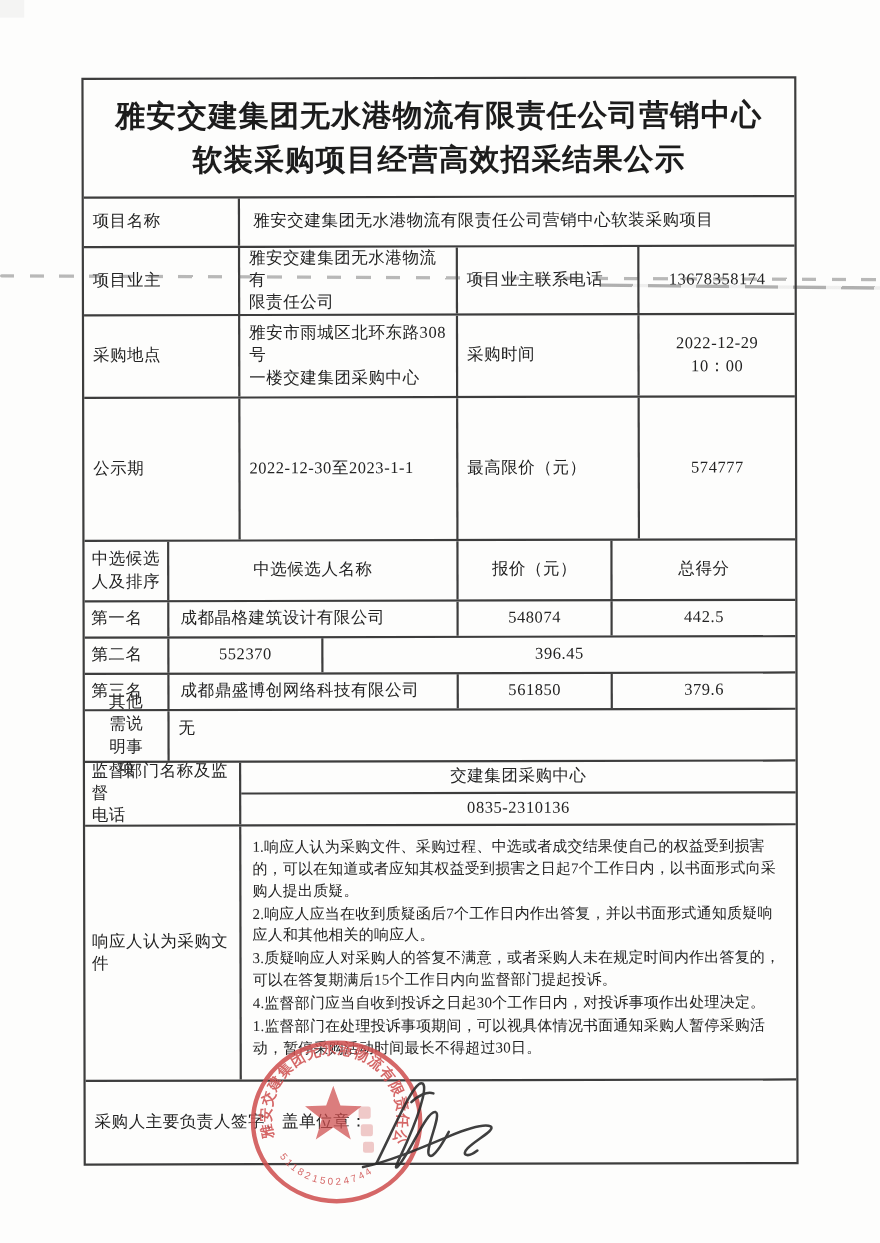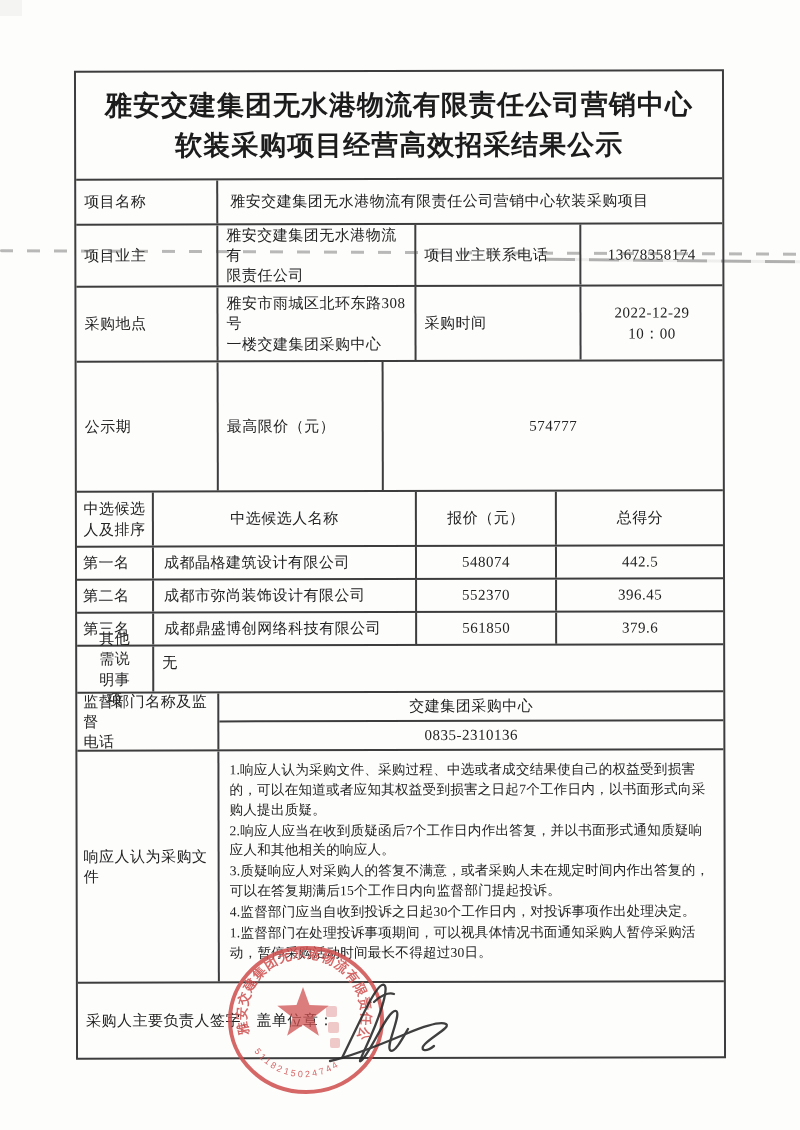--- a/index.html
+++ b/index.html
@@ -107,41 +107,41 @@
       <div class="c first w-label">采购地点</div>
       <div class="c w-c2 preline">雅安市雨城区北环东路308号
 一楼交建集团采购中心</div>
       <div class="c w-c3">采购时间</div>
       <div class="c w-c4 center preline">2022-12-29
 10：00</div>
     </div>
 
     <div class="r h-r4">
       <div class="c first w-label">公示期</div>
+      <div class="c w-c2">2022-12-30至2023-1-1</div>
       <div class="c w-c3">最高限价（元）</div>
       <div class="c w-c4 center">574777</div>
     </div>
 
     <div class="r h-hdr">
       <div class="c first w-rank center preline" style="padding:18px 4px;">中选候选
 人及排序</div>
       <div class="c w-name center">中选候选人名称</div>
       <div class="c w-price center">报价（元）</div>
       <div class="c w-full center">总得分</div>
     </div>
 
     <div class="r h-cand">
       <div class="c first w-rank" style="padding-left:6px;">第一名</div>
       <div class="c w-name" style="padding-left:10px;">成都晶格建筑设计有限公司</div>
       <div class="c w-price center">548074</div>
       <div class="c w-full center">442.5</div>
     </div>
     <div class="r h-cand">
       <div class="c first w-rank" style="padding-left:6px;">第二名</div>
-      <div class="c w-name" style="padding-left:10px;">成都市弥尚装饰设计有限公司</div>
       <div class="c w-price center">552370</div>
       <div class="c w-full center">396.45</div>
     </div>
     <div class="r h-cand">
       <div class="c first w-rank" style="padding-left:6px;">第三名</div>
       <div class="c w-name" style="padding-left:10px;">成都鼎盛博创网络科技有限公司</div>
       <div class="c w-price center">561850</div>
       <div class="c w-full center">379.6</div>
     </div>
 

